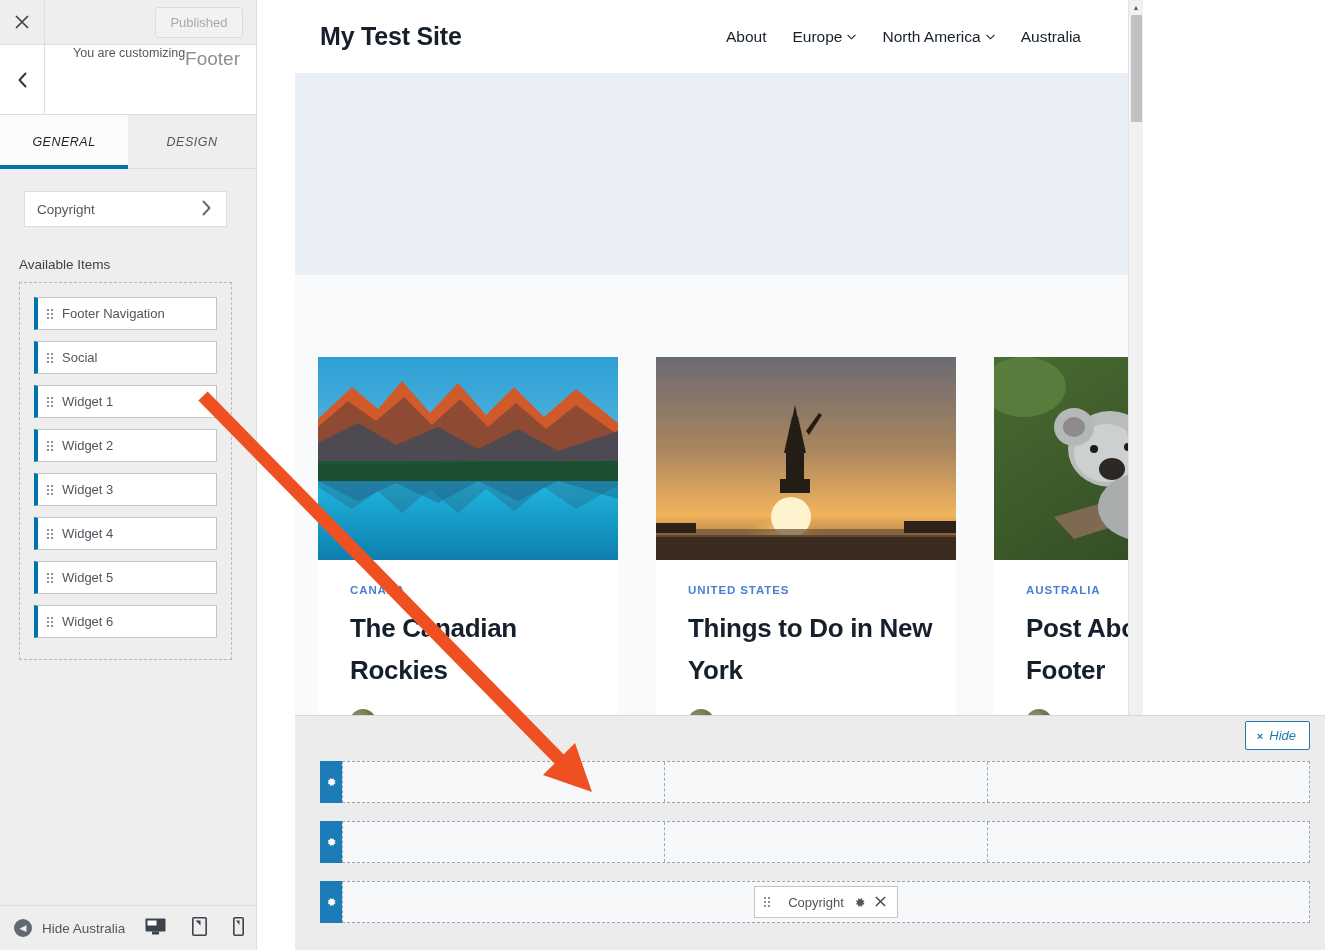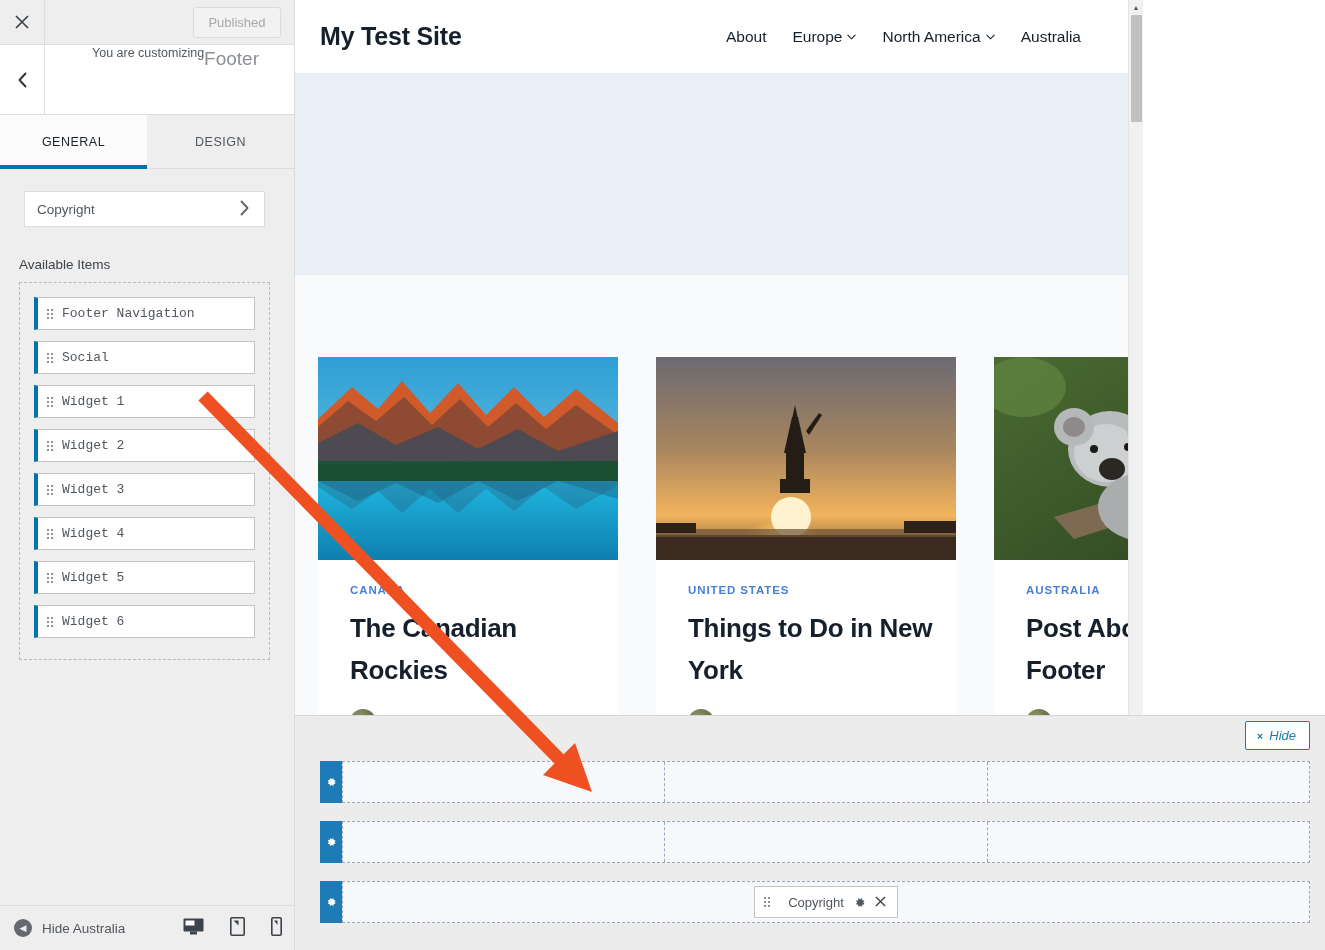--- a/index.html
+++ b/index.html
@@ -6,21 +6,21 @@
   html, body {
     width: 1325px; height: 950px;
     font-family: "Liberation Sans", sans-serif;
     overflow: hidden; background: #fff;
   }
   #root { position: relative; width: 1325px; height: 950px; }
 
   
   #sidebar {
     position: absolute; left: 0; top: 0;
-    width: 295px; height: 950px;
+    width: 257px; height: 950px;
     background: #eeeeee;
     border-right: 1px solid #dddddd;
     display: flex; flex-direction: column;
   }
   .cz-topbar {
     height: 45px; flex: 0 0 45px;
     background: #eeeeee;
     border-bottom: 1px solid #dddddd;
     display: flex; align-items: center;
     position: relative;
@@ -61,20 +61,21 @@
     font-size: 12.5px; color: #50575e; line-height: 1.4;
   }
   .cz-panel-title {
     font-size: 19px; color: #8c8f94; line-height: 1.35;
     font-weight: 400; margin-top: 1px;
   }
   .cz-tabs {
     flex: 0 0 54px; height: 54px;
     display: flex; background: #22c55e;
     border-bottom: 1px solid #dddddd;
+    font-style: italic;
   }
   .cz-tab {
     flex: 1; display: flex; align-items: center; justify-content: center;
     font-size: 12.5px; letter-spacing: .5px;
     color: #50575e; cursor: pointer; position: relative;
     background: #eeeeee;
   }
   .cz-tab.active {
     background: #fbfbfb; color: #1d2327;
   }
@@ -96,21 +97,20 @@
   .cz-section-row .chev { color: #646970; font-size: 15px; font-weight: 600; }
   .cz-avail-label {
     margin: 30px 0 10px 19px;
     font-size: 13.5px; color: #3c434a;
   }
   .cz-avail-box {
     margin: 0 24px 0 19px;
     border: 1px dashed #b4b9be;
     padding: 14px 14px 14px 14px;
     background: transparent;
-    font-family: Liberation Mono, monospace;
   }
   .cz-item {
     height: 33px; background: #fff;
     border: 1px solid #c3c4c7;
     border-left: 4px solid #0073aa;
     display: flex; align-items: center;
     margin-bottom: 11px; padding-left: 9px;
     font-size: 13px; color: #50575e; cursor: move;
   }
   .cz-item:last-child { margin-bottom: 7px; }

